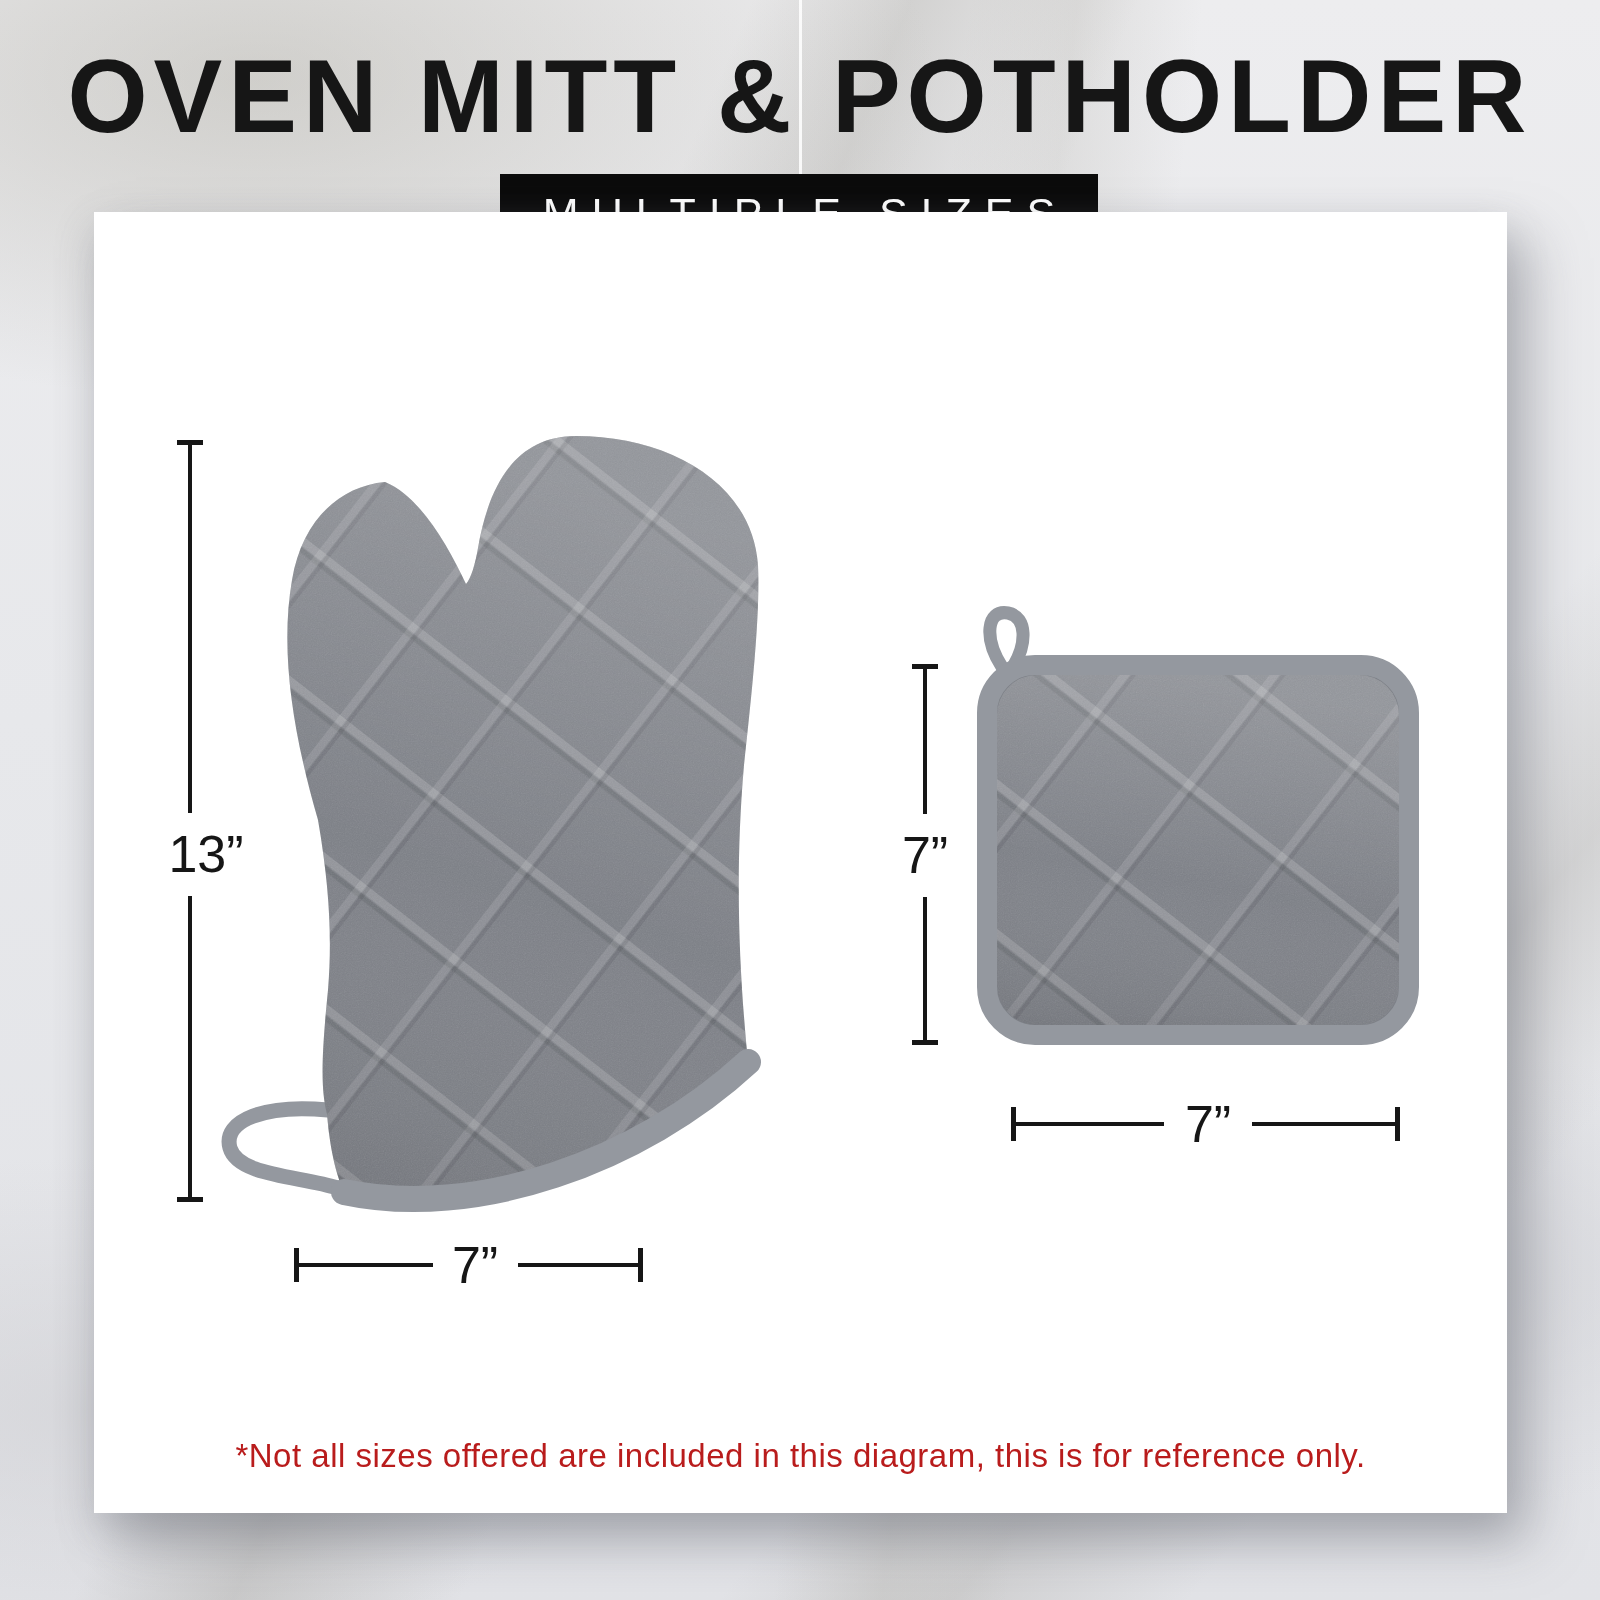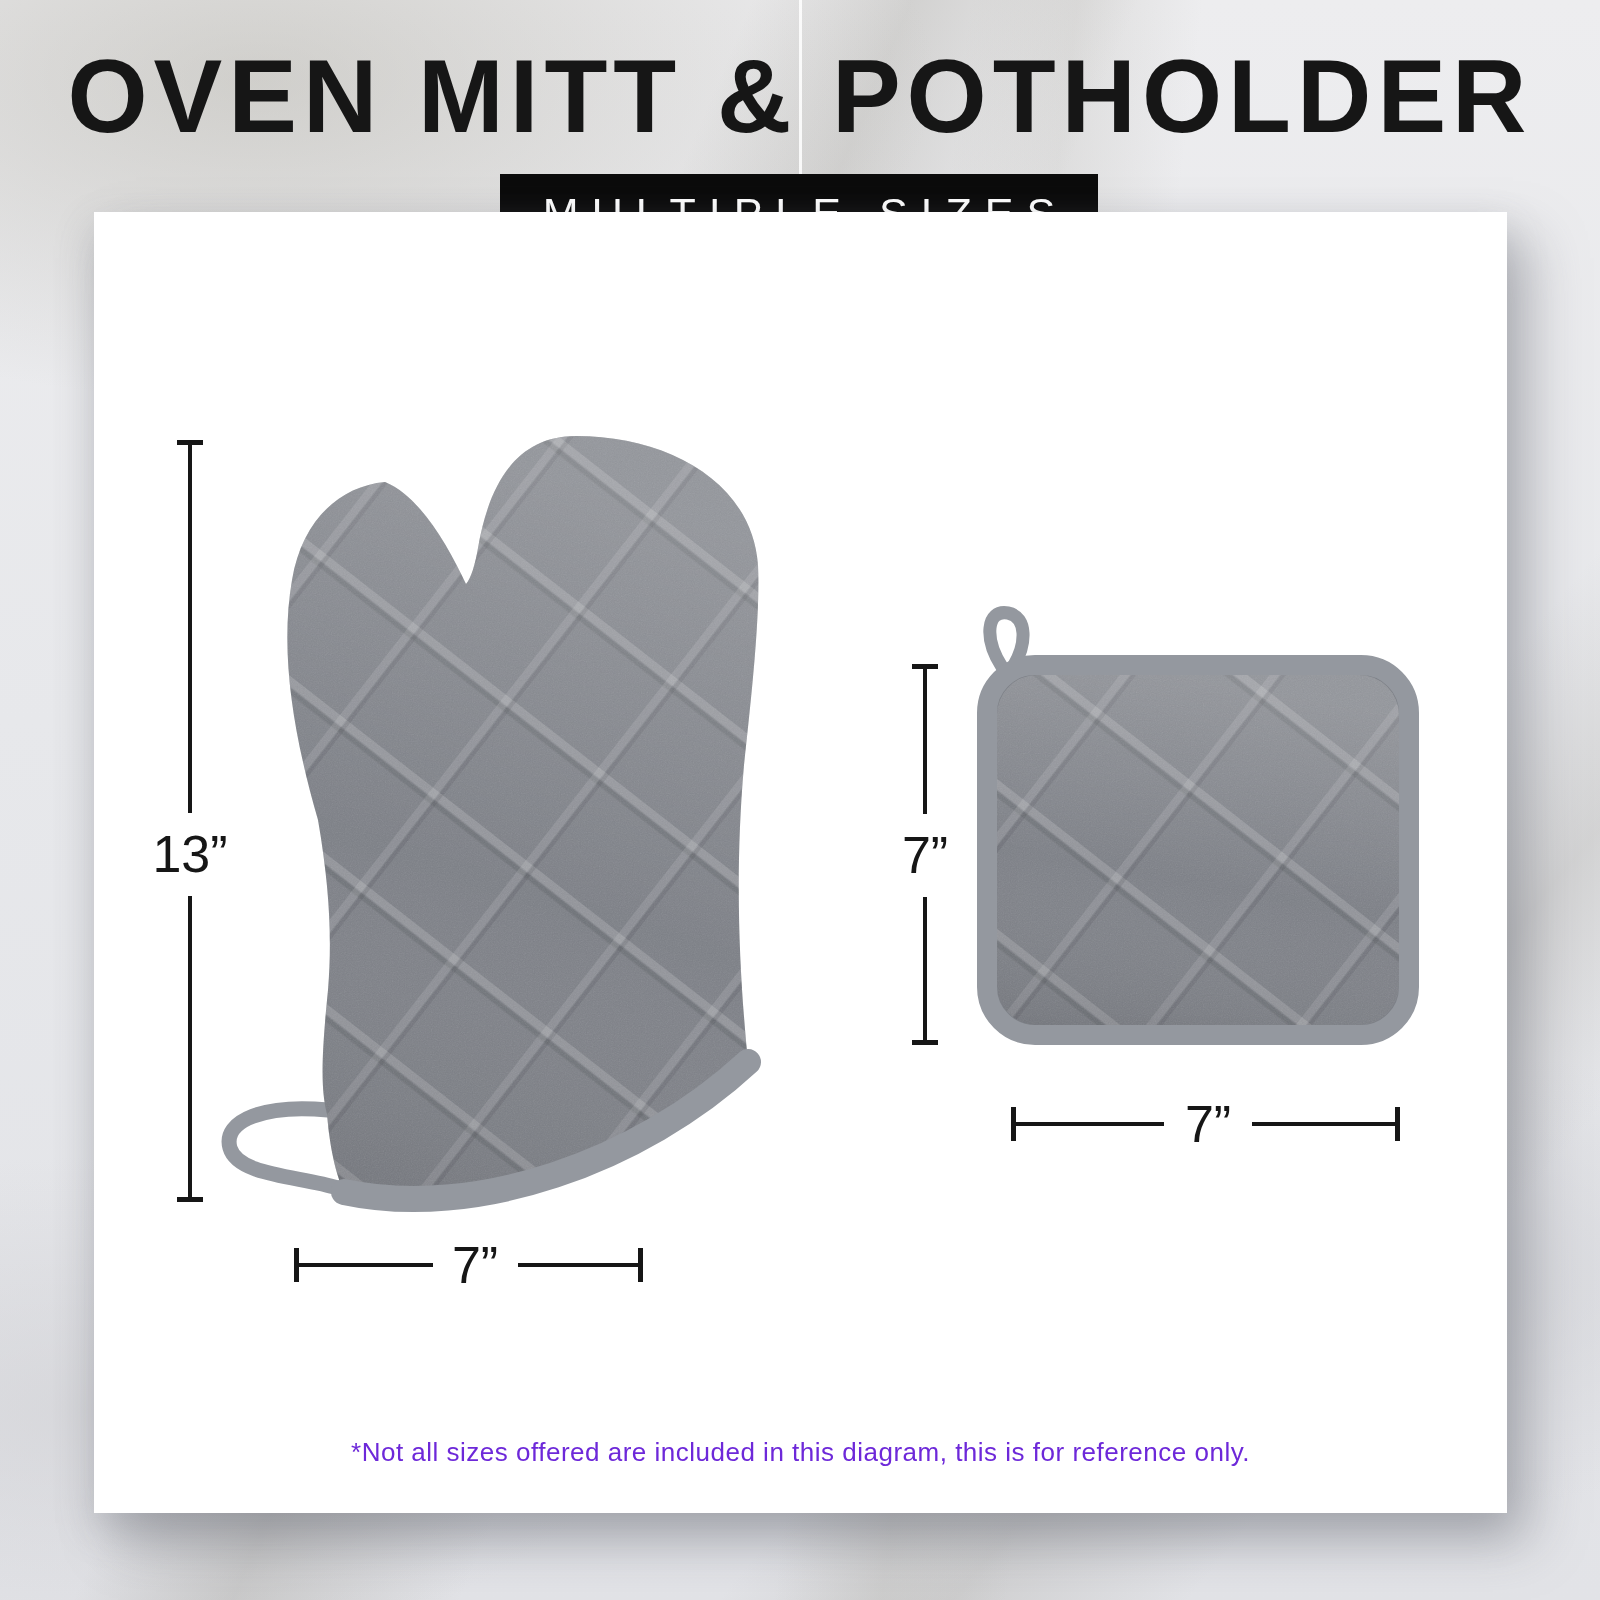--- a/index.html
+++ b/index.html
@@ -45,21 +45,21 @@
   }
   .illustrations{position:absolute;left:0;top:0;width:1600px;height:1600px;}
   
   .bar{position:absolute;background:var(--ink,#161616);}
   .dim-label{
     position:absolute;color:var(--ink,#161616);font-size:52px;line-height:84px;
     text-align:center;white-space:nowrap;
   }
   .note{
     position:absolute;left:94px;top:1437px;width:1413px;
-    text-align:center;font-size:26px;color:#6d28d9;letter-spacing:0.5px;
+    text-align:center;font-size:33px;color:#b91c1c;letter-spacing:0.5px;
   }
 </style>
 </head>
 <body>
 
 <div class="stage">
 
   <div class="marble"></div>
   <div class="seam"></div>
 
@@ -120,21 +120,21 @@
         <rect x="978" y="656" width="440" height="390" fill="url(#quilt)"></rect>
         <rect x="978" y="656" width="440" height="390" fill="url(#shade)"></rect>
         <rect x="978" y="656" width="440" height="390" filter="url(#speckle)" opacity="0.16"></rect>
       </g>
     </g>
   </svg>
 
   <div>
     <span class="bar" style="left:177px;top:440px;width:26px;height:5px"></span>
     <span class="bar" style="left:188px;top:443px;width:4px;height:370px"></span>
-    <span class="dim-label" style="left:130px;top:812px;width:120px">13”</span>
+    <span class="dim-label" style="left:146px;top:812px;width:120px">13”</span>
     <span class="bar" style="left:188px;top:896px;width:4px;height:302px"></span>
     <span class="bar" style="left:177px;top:1197px;width:26px;height:5px"></span>
   </div>
 
   <div>
     <span class="bar" style="left:294px;top:1248px;width:5px;height:34px"></span>
     <span class="bar" style="left:299px;top:1263px;width:134px;height:4px"></span>
     <span class="dim-label" style="left:432px;top:1223px;width:86px">7”</span>
     <span class="bar" style="left:518px;top:1263px;width:120px;height:4px"></span>
     <span class="bar" style="left:638px;top:1248px;width:5px;height:34px"></span>

